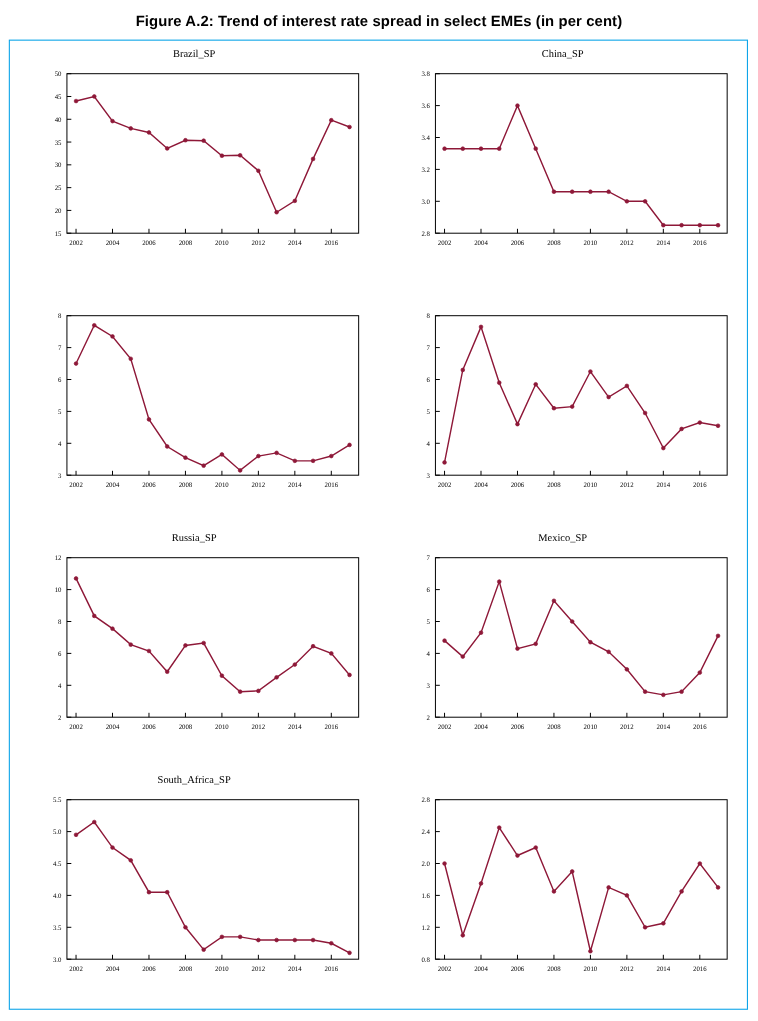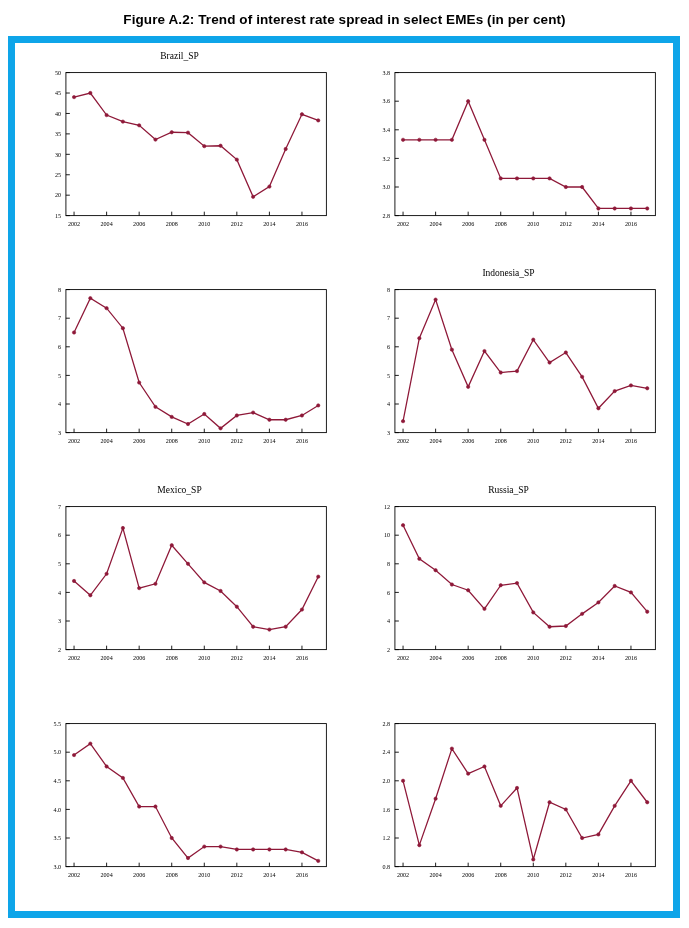--- a/index.html
+++ b/index.html
@@ -22,21 +22,21 @@
     padding-top: 12px;
     padding-bottom: 27px;
     letter-spacing: 0.1px;
   }
   .outer-box {
     position: absolute;
     left: 8px;
     top: 36px;
     width: 672px;
     height: 882px;
-    border: 7px solid #0ea5e9;
+    border: 1px solid #0ea5e9;
     box-sizing: border-box;
   }
   .grid {
     position: absolute;
     left: 0; top: 0; right: 0; bottom: 0;
     display: grid;
     grid-template-columns: 1fr 1fr;
     grid-template-rows: repeat(4, 1fr);
   }
   .panel {
@@ -125,20 +125,21 @@
             <circle cx="226.56" cy="118.24" r="1.7" fill="#8e1838" stroke="#8e1838" stroke-width="0.6"></circle>
             <circle cx="243.19" cy="155.94" r="1.7" fill="#8e1838" stroke="#8e1838" stroke-width="0.6"></circle>
             <circle cx="259.81" cy="145.59" r="1.7" fill="#8e1838" stroke="#8e1838" stroke-width="0.6"></circle>
             <circle cx="276.44" cy="107.47" r="1.7" fill="#8e1838" stroke="#8e1838" stroke-width="0.6"></circle>
             <circle cx="293.06" cy="72.26" r="1.7" fill="#8e1838" stroke="#8e1838" stroke-width="0.6"></circle>
             <circle cx="309.69" cy="78.47" r="1.7" fill="#8e1838" stroke="#8e1838" stroke-width="0.6"></circle>
           </svg>
         </div>
     </div>
     <div class="panel">
+      <div class="panel-title">China_SP</div>
       <div class="plot-wrap">
           <svg class="plot-svg" viewBox="0 0 336 220" preserveAspectRatio="none">
             <rect x="52" y="30" width="266" height="145" fill="none" stroke="#000" stroke-width="0.9"></rect>
             <line x1="52" y1="175" x2="56" y2="175" stroke="#000" stroke-width="0.9"></line>
             <text x="47" y="177.3" text-anchor="end" class="ticklabel">2.8</text>
             <line x1="52" y1="145.99999999999997" x2="56" y2="145.99999999999997" stroke="#000" stroke-width="0.9"></line>
             <text x="47" y="148.29999999999998" text-anchor="end" class="ticklabel">3.0</text>
             <line x1="52" y1="116.99999999999994" x2="56" y2="116.99999999999994" stroke="#000" stroke-width="0.9"></line>
             <text x="47" y="119.29999999999994" text-anchor="end" class="ticklabel">3.2</text>
             <line x1="52" y1="87.99999999999999" x2="56" y2="87.99999999999999" stroke="#000" stroke-width="0.9"></line>
@@ -229,21 +230,20 @@
             <circle cx="226.56" cy="157.60" r="1.7" fill="#8e1838" stroke="#8e1838" stroke-width="0.6"></circle>
             <circle cx="243.19" cy="154.70" r="1.7" fill="#8e1838" stroke="#8e1838" stroke-width="0.6"></circle>
             <circle cx="259.81" cy="161.95" r="1.7" fill="#8e1838" stroke="#8e1838" stroke-width="0.6"></circle>
             <circle cx="276.44" cy="161.95" r="1.7" fill="#8e1838" stroke="#8e1838" stroke-width="0.6"></circle>
             <circle cx="293.06" cy="157.60" r="1.7" fill="#8e1838" stroke="#8e1838" stroke-width="0.6"></circle>
             <circle cx="309.69" cy="147.45" r="1.7" fill="#8e1838" stroke="#8e1838" stroke-width="0.6"></circle>
           </svg>
         </div>
     </div>
     <div class="panel">
-      <div class="panel-title">Indonesia_SP</div>
       <div class="plot-wrap">
           <svg class="plot-svg" viewBox="0 0 336 220" preserveAspectRatio="none">
             <rect x="52" y="30" width="266" height="145" fill="none" stroke="#000" stroke-width="0.9"></rect>
             <line x1="52" y1="175" x2="56" y2="175" stroke="#000" stroke-width="0.9"></line>
             <text x="47" y="177.3" text-anchor="end" class="ticklabel">3</text>
             <line x1="52" y1="146" x2="56" y2="146" stroke="#000" stroke-width="0.9"></line>
             <text x="47" y="148.3" text-anchor="end" class="ticklabel">4</text>
             <line x1="52" y1="117" x2="56" y2="117" stroke="#000" stroke-width="0.9"></line>
             <text x="47" y="119.3" text-anchor="end" class="ticklabel">5</text>
             <line x1="52" y1="88" x2="56" y2="88" stroke="#000" stroke-width="0.9"></line>
@@ -282,20 +282,73 @@
             <circle cx="226.56" cy="93.80" r="1.7" fill="#8e1838" stroke="#8e1838" stroke-width="0.6"></circle>
             <circle cx="243.19" cy="118.45" r="1.7" fill="#8e1838" stroke="#8e1838" stroke-width="0.6"></circle>
             <circle cx="259.81" cy="150.35" r="1.7" fill="#8e1838" stroke="#8e1838" stroke-width="0.6"></circle>
             <circle cx="276.44" cy="132.95" r="1.7" fill="#8e1838" stroke="#8e1838" stroke-width="0.6"></circle>
             <circle cx="293.06" cy="127.15" r="1.7" fill="#8e1838" stroke="#8e1838" stroke-width="0.6"></circle>
             <circle cx="309.69" cy="130.05" r="1.7" fill="#8e1838" stroke="#8e1838" stroke-width="0.6"></circle>
           </svg>
         </div>
     </div>
     <div class="panel">
+      <div class="panel-title">Russia_SP</div>
+      <div class="plot-wrap">
+          <svg class="plot-svg" viewBox="0 0 336 220" preserveAspectRatio="none">
+            <rect x="52" y="30" width="266" height="145" fill="none" stroke="#000" stroke-width="0.9"></rect>
+            <line x1="52" y1="175" x2="56" y2="175" stroke="#000" stroke-width="0.9"></line>
+            <text x="47" y="177.3" text-anchor="end" class="ticklabel">2</text>
+            <line x1="52" y1="146" x2="56" y2="146" stroke="#000" stroke-width="0.9"></line>
+            <text x="47" y="148.3" text-anchor="end" class="ticklabel">4</text>
+            <line x1="52" y1="117" x2="56" y2="117" stroke="#000" stroke-width="0.9"></line>
+            <text x="47" y="119.3" text-anchor="end" class="ticklabel">6</text>
+            <line x1="52" y1="88" x2="56" y2="88" stroke="#000" stroke-width="0.9"></line>
+            <text x="47" y="90.3" text-anchor="end" class="ticklabel">8</text>
+            <line x1="52" y1="59" x2="56" y2="59" stroke="#000" stroke-width="0.9"></line>
+            <text x="47" y="61.3" text-anchor="end" class="ticklabel">10</text>
+            <line x1="52" y1="30" x2="56" y2="30" stroke="#000" stroke-width="0.9"></line>
+            <text x="47" y="32.3" text-anchor="end" class="ticklabel">12</text>
+            <line x1="60.3125" y1="175" x2="60.3125" y2="171" stroke="#000" stroke-width="0.9"></line>
+            <text x="60.3125" y="186" text-anchor="middle" class="ticklabel">2002</text>
+            <line x1="93.5625" y1="175" x2="93.5625" y2="171" stroke="#000" stroke-width="0.9"></line>
+            <text x="93.5625" y="186" text-anchor="middle" class="ticklabel">2004</text>
+            <line x1="126.8125" y1="175" x2="126.8125" y2="171" stroke="#000" stroke-width="0.9"></line>
+            <text x="126.8125" y="186" text-anchor="middle" class="ticklabel">2006</text>
+            <line x1="160.0625" y1="175" x2="160.0625" y2="171" stroke="#000" stroke-width="0.9"></line>
+            <text x="160.0625" y="186" text-anchor="middle" class="ticklabel">2008</text>
+            <line x1="193.3125" y1="175" x2="193.3125" y2="171" stroke="#000" stroke-width="0.9"></line>
+            <text x="193.3125" y="186" text-anchor="middle" class="ticklabel">2010</text>
+            <line x1="226.5625" y1="175" x2="226.5625" y2="171" stroke="#000" stroke-width="0.9"></line>
+            <text x="226.5625" y="186" text-anchor="middle" class="ticklabel">2012</text>
+            <line x1="259.8125" y1="175" x2="259.8125" y2="171" stroke="#000" stroke-width="0.9"></line>
+            <text x="259.8125" y="186" text-anchor="middle" class="ticklabel">2014</text>
+            <line x1="293.0625" y1="175" x2="293.0625" y2="171" stroke="#000" stroke-width="0.9"></line>
+            <text x="293.0625" y="186" text-anchor="middle" class="ticklabel">2016</text>
+            <polyline points="60.31,48.85 76.94,82.92 93.56,94.53 110.19,109.03 126.81,114.82 143.44,133.68 160.06,109.75 176.69,107.58 193.31,137.30 209.94,151.80 226.56,151.07 243.19,138.75 259.81,127.15 276.44,110.47 293.06,117.00 309.69,136.57" fill="none" stroke="#8e1838" stroke-width="1.3"></polyline>
+            <circle cx="60.31" cy="48.85" r="1.7" fill="#8e1838" stroke="#8e1838" stroke-width="0.6"></circle>
+            <circle cx="76.94" cy="82.92" r="1.7" fill="#8e1838" stroke="#8e1838" stroke-width="0.6"></circle>
+            <circle cx="93.56" cy="94.53" r="1.7" fill="#8e1838" stroke="#8e1838" stroke-width="0.6"></circle>
+            <circle cx="110.19" cy="109.03" r="1.7" fill="#8e1838" stroke="#8e1838" stroke-width="0.6"></circle>
+            <circle cx="126.81" cy="114.82" r="1.7" fill="#8e1838" stroke="#8e1838" stroke-width="0.6"></circle>
+            <circle cx="143.44" cy="133.68" r="1.7" fill="#8e1838" stroke="#8e1838" stroke-width="0.6"></circle>
+            <circle cx="160.06" cy="109.75" r="1.7" fill="#8e1838" stroke="#8e1838" stroke-width="0.6"></circle>
+            <circle cx="176.69" cy="107.58" r="1.7" fill="#8e1838" stroke="#8e1838" stroke-width="0.6"></circle>
+            <circle cx="193.31" cy="137.30" r="1.7" fill="#8e1838" stroke="#8e1838" stroke-width="0.6"></circle>
+            <circle cx="209.94" cy="151.80" r="1.7" fill="#8e1838" stroke="#8e1838" stroke-width="0.6"></circle>
+            <circle cx="226.56" cy="151.07" r="1.7" fill="#8e1838" stroke="#8e1838" stroke-width="0.6"></circle>
+            <circle cx="243.19" cy="138.75" r="1.7" fill="#8e1838" stroke="#8e1838" stroke-width="0.6"></circle>
+            <circle cx="259.81" cy="127.15" r="1.7" fill="#8e1838" stroke="#8e1838" stroke-width="0.6"></circle>
+            <circle cx="276.44" cy="110.47" r="1.7" fill="#8e1838" stroke="#8e1838" stroke-width="0.6"></circle>
+            <circle cx="293.06" cy="117.00" r="1.7" fill="#8e1838" stroke="#8e1838" stroke-width="0.6"></circle>
+            <circle cx="309.69" cy="136.57" r="1.7" fill="#8e1838" stroke="#8e1838" stroke-width="0.6"></circle>
+          </svg>
+        </div>
+    </div>
+    <div class="panel">
       <div class="panel-title">Mexico_SP</div>
       <div class="plot-wrap">
           <svg class="plot-svg" viewBox="0 0 336 220" preserveAspectRatio="none">
             <rect x="52" y="30" width="266" height="145" fill="none" stroke="#000" stroke-width="0.9"></rect>
             <line x1="52" y1="175" x2="56" y2="175" stroke="#000" stroke-width="0.9"></line>
             <text x="47" y="177.3" text-anchor="end" class="ticklabel">2</text>
             <line x1="52" y1="146" x2="56" y2="146" stroke="#000" stroke-width="0.9"></line>
             <text x="47" y="148.3" text-anchor="end" class="ticklabel">3</text>
             <line x1="52" y1="117" x2="56" y2="117" stroke="#000" stroke-width="0.9"></line>
             <text x="47" y="119.3" text-anchor="end" class="ticklabel">4</text>
@@ -335,73 +388,21 @@
             <circle cx="226.56" cy="131.50" r="1.7" fill="#8e1838" stroke="#8e1838" stroke-width="0.6"></circle>
             <circle cx="243.19" cy="151.80" r="1.7" fill="#8e1838" stroke="#8e1838" stroke-width="0.6"></circle>
             <circle cx="259.81" cy="154.70" r="1.7" fill="#8e1838" stroke="#8e1838" stroke-width="0.6"></circle>
             <circle cx="276.44" cy="151.80" r="1.7" fill="#8e1838" stroke="#8e1838" stroke-width="0.6"></circle>
             <circle cx="293.06" cy="134.40" r="1.7" fill="#8e1838" stroke="#8e1838" stroke-width="0.6"></circle>
             <circle cx="309.69" cy="101.05" r="1.7" fill="#8e1838" stroke="#8e1838" stroke-width="0.6"></circle>
           </svg>
         </div>
     </div>
     <div class="panel">
-      <div class="panel-title">Russia_SP</div>
-      <div class="plot-wrap">
-          <svg class="plot-svg" viewBox="0 0 336 220" preserveAspectRatio="none">
-            <rect x="52" y="30" width="266" height="145" fill="none" stroke="#000" stroke-width="0.9"></rect>
-            <line x1="52" y1="175" x2="56" y2="175" stroke="#000" stroke-width="0.9"></line>
-            <text x="47" y="177.3" text-anchor="end" class="ticklabel">2</text>
-            <line x1="52" y1="146" x2="56" y2="146" stroke="#000" stroke-width="0.9"></line>
-            <text x="47" y="148.3" text-anchor="end" class="ticklabel">4</text>
-            <line x1="52" y1="117" x2="56" y2="117" stroke="#000" stroke-width="0.9"></line>
-            <text x="47" y="119.3" text-anchor="end" class="ticklabel">6</text>
-            <line x1="52" y1="88" x2="56" y2="88" stroke="#000" stroke-width="0.9"></line>
-            <text x="47" y="90.3" text-anchor="end" class="ticklabel">8</text>
-            <line x1="52" y1="59" x2="56" y2="59" stroke="#000" stroke-width="0.9"></line>
-            <text x="47" y="61.3" text-anchor="end" class="ticklabel">10</text>
-            <line x1="52" y1="30" x2="56" y2="30" stroke="#000" stroke-width="0.9"></line>
-            <text x="47" y="32.3" text-anchor="end" class="ticklabel">12</text>
-            <line x1="60.3125" y1="175" x2="60.3125" y2="171" stroke="#000" stroke-width="0.9"></line>
-            <text x="60.3125" y="186" text-anchor="middle" class="ticklabel">2002</text>
-            <line x1="93.5625" y1="175" x2="93.5625" y2="171" stroke="#000" stroke-width="0.9"></line>
-            <text x="93.5625" y="186" text-anchor="middle" class="ticklabel">2004</text>
-            <line x1="126.8125" y1="175" x2="126.8125" y2="171" stroke="#000" stroke-width="0.9"></line>
-            <text x="126.8125" y="186" text-anchor="middle" class="ticklabel">2006</text>
-            <line x1="160.0625" y1="175" x2="160.0625" y2="171" stroke="#000" stroke-width="0.9"></line>
-            <text x="160.0625" y="186" text-anchor="middle" class="ticklabel">2008</text>
-            <line x1="193.3125" y1="175" x2="193.3125" y2="171" stroke="#000" stroke-width="0.9"></line>
-            <text x="193.3125" y="186" text-anchor="middle" class="ticklabel">2010</text>
-            <line x1="226.5625" y1="175" x2="226.5625" y2="171" stroke="#000" stroke-width="0.9"></line>
-            <text x="226.5625" y="186" text-anchor="middle" class="ticklabel">2012</text>
-            <line x1="259.8125" y1="175" x2="259.8125" y2="171" stroke="#000" stroke-width="0.9"></line>
-            <text x="259.8125" y="186" text-anchor="middle" class="ticklabel">2014</text>
-            <line x1="293.0625" y1="175" x2="293.0625" y2="171" stroke="#000" stroke-width="0.9"></line>
-            <text x="293.0625" y="186" text-anchor="middle" class="ticklabel">2016</text>
-            <polyline points="60.31,48.85 76.94,82.92 93.56,94.53 110.19,109.03 126.81,114.82 143.44,133.68 160.06,109.75 176.69,107.58 193.31,137.30 209.94,151.80 226.56,151.07 243.19,138.75 259.81,127.15 276.44,110.47 293.06,117.00 309.69,136.57" fill="none" stroke="#8e1838" stroke-width="1.3"></polyline>
-            <circle cx="60.31" cy="48.85" r="1.7" fill="#8e1838" stroke="#8e1838" stroke-width="0.6"></circle>
-            <circle cx="76.94" cy="82.92" r="1.7" fill="#8e1838" stroke="#8e1838" stroke-width="0.6"></circle>
-            <circle cx="93.56" cy="94.53" r="1.7" fill="#8e1838" stroke="#8e1838" stroke-width="0.6"></circle>
-            <circle cx="110.19" cy="109.03" r="1.7" fill="#8e1838" stroke="#8e1838" stroke-width="0.6"></circle>
-            <circle cx="126.81" cy="114.82" r="1.7" fill="#8e1838" stroke="#8e1838" stroke-width="0.6"></circle>
-            <circle cx="143.44" cy="133.68" r="1.7" fill="#8e1838" stroke="#8e1838" stroke-width="0.6"></circle>
-            <circle cx="160.06" cy="109.75" r="1.7" fill="#8e1838" stroke="#8e1838" stroke-width="0.6"></circle>
-            <circle cx="176.69" cy="107.58" r="1.7" fill="#8e1838" stroke="#8e1838" stroke-width="0.6"></circle>
-            <circle cx="193.31" cy="137.30" r="1.7" fill="#8e1838" stroke="#8e1838" stroke-width="0.6"></circle>
-            <circle cx="209.94" cy="151.80" r="1.7" fill="#8e1838" stroke="#8e1838" stroke-width="0.6"></circle>
-            <circle cx="226.56" cy="151.07" r="1.7" fill="#8e1838" stroke="#8e1838" stroke-width="0.6"></circle>
-            <circle cx="243.19" cy="138.75" r="1.7" fill="#8e1838" stroke="#8e1838" stroke-width="0.6"></circle>
-            <circle cx="259.81" cy="127.15" r="1.7" fill="#8e1838" stroke="#8e1838" stroke-width="0.6"></circle>
-            <circle cx="276.44" cy="110.47" r="1.7" fill="#8e1838" stroke="#8e1838" stroke-width="0.6"></circle>
-            <circle cx="293.06" cy="117.00" r="1.7" fill="#8e1838" stroke="#8e1838" stroke-width="0.6"></circle>
-            <circle cx="309.69" cy="136.57" r="1.7" fill="#8e1838" stroke="#8e1838" stroke-width="0.6"></circle>
-          </svg>
-        </div>
-    </div>
-    <div class="panel">
+      <div class="panel-title">South_Africa_SP</div>
       <div class="plot-wrap">
           <svg class="plot-svg" viewBox="0 0 336 220" preserveAspectRatio="none">
             <rect x="52" y="30" width="266" height="145" fill="none" stroke="#000" stroke-width="0.9"></rect>
             <line x1="52" y1="175" x2="56" y2="175" stroke="#000" stroke-width="0.9"></line>
             <text x="47" y="177.3" text-anchor="end" class="ticklabel">3.0</text>
             <line x1="52" y1="146" x2="56" y2="146" stroke="#000" stroke-width="0.9"></line>
             <text x="47" y="148.3" text-anchor="end" class="ticklabel">3.5</text>
             <line x1="52" y1="117" x2="56" y2="117" stroke="#000" stroke-width="0.9"></line>
             <text x="47" y="119.3" text-anchor="end" class="ticklabel">4.0</text>
             <line x1="52" y1="88" x2="56" y2="88" stroke="#000" stroke-width="0.9"></line>

